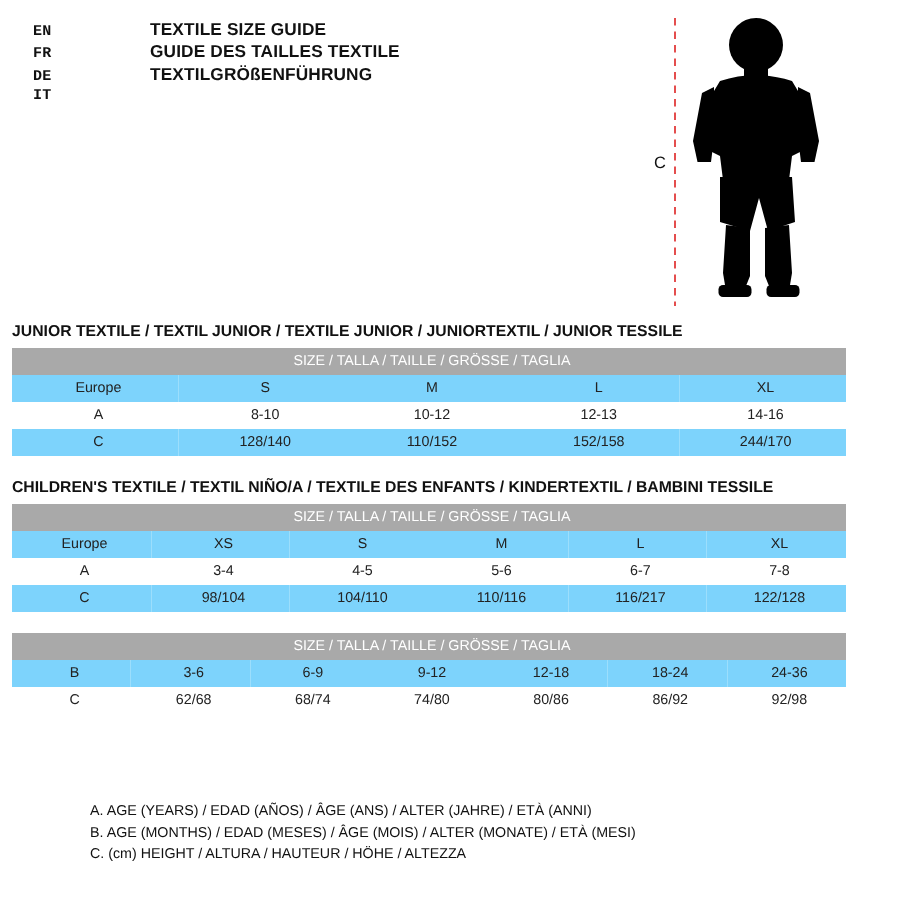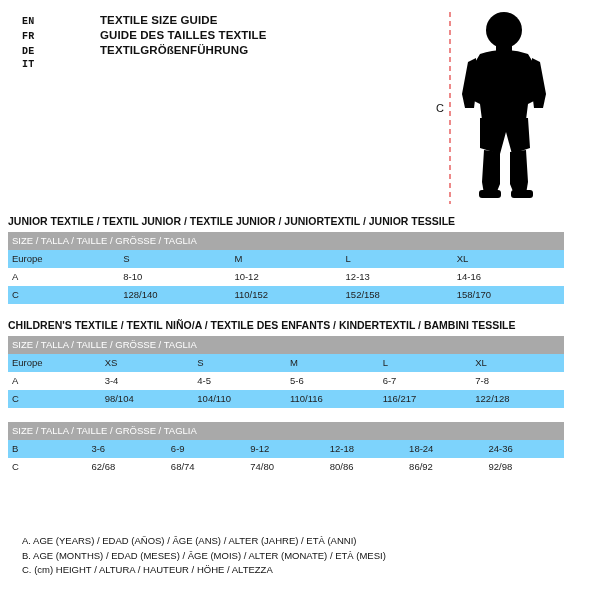--- a/index.html
+++ b/index.html
@@ -70,20 +70,21 @@
     font-size: 10.5px;
     font-weight: bold;
     color: #111;
     margin-bottom: 4px;
     line-height: 1.35;
   }
   table.size {
     border-collapse: collapse;
     width: 556px;
     table-layout: fixed;
+    text-align: center;
   }
   table.size td {
     font-size: 9.5px;
     padding: 3px 0 3px 4px;
     color: #222;
     line-height: 1.25;
   }
   tr.head td {
     background: #a9a9a9;
     color: #ffffff;
@@ -102,20 +103,21 @@
   
   .legend {
     position: absolute;
     left: 22px;
     width: 560px;
   }
   .legend div {
     font-size: 9.5px;
     color: #111;
     line-height: 1.55;
+    margin-left: 38px;
   }
 </style>
 </head>
 <body>
 
 <div class="page">
 
   <div class="header">
     <div class="lang-row">
       <span class="lang-code">EN</span>
@@ -184,21 +186,21 @@
         <td>8-10</td>
         <td>10-12</td>
         <td>12-13</td>
         <td>14-16</td>
       </tr>
       <tr class="shade">
         <td class="rowlabel">C</td>
         <td>128/140</td>
         <td>110/152</td>
         <td>152/158</td>
-        <td>158/170</td>
+        <td>244/170</td>
       </tr>
     </tbody>
       </table>
   </div>
 
   <div class="section" style="top:318px;">
     <div class="section-title">CHILDREN'S TEXTILE / TEXTIL NIÑO/A / TEXTILE DES ENFANTS / KINDERTEXTIL / BAMBINI TESSILE</div>
     <table class="size">
       <tbody>
           <tr class="head">

